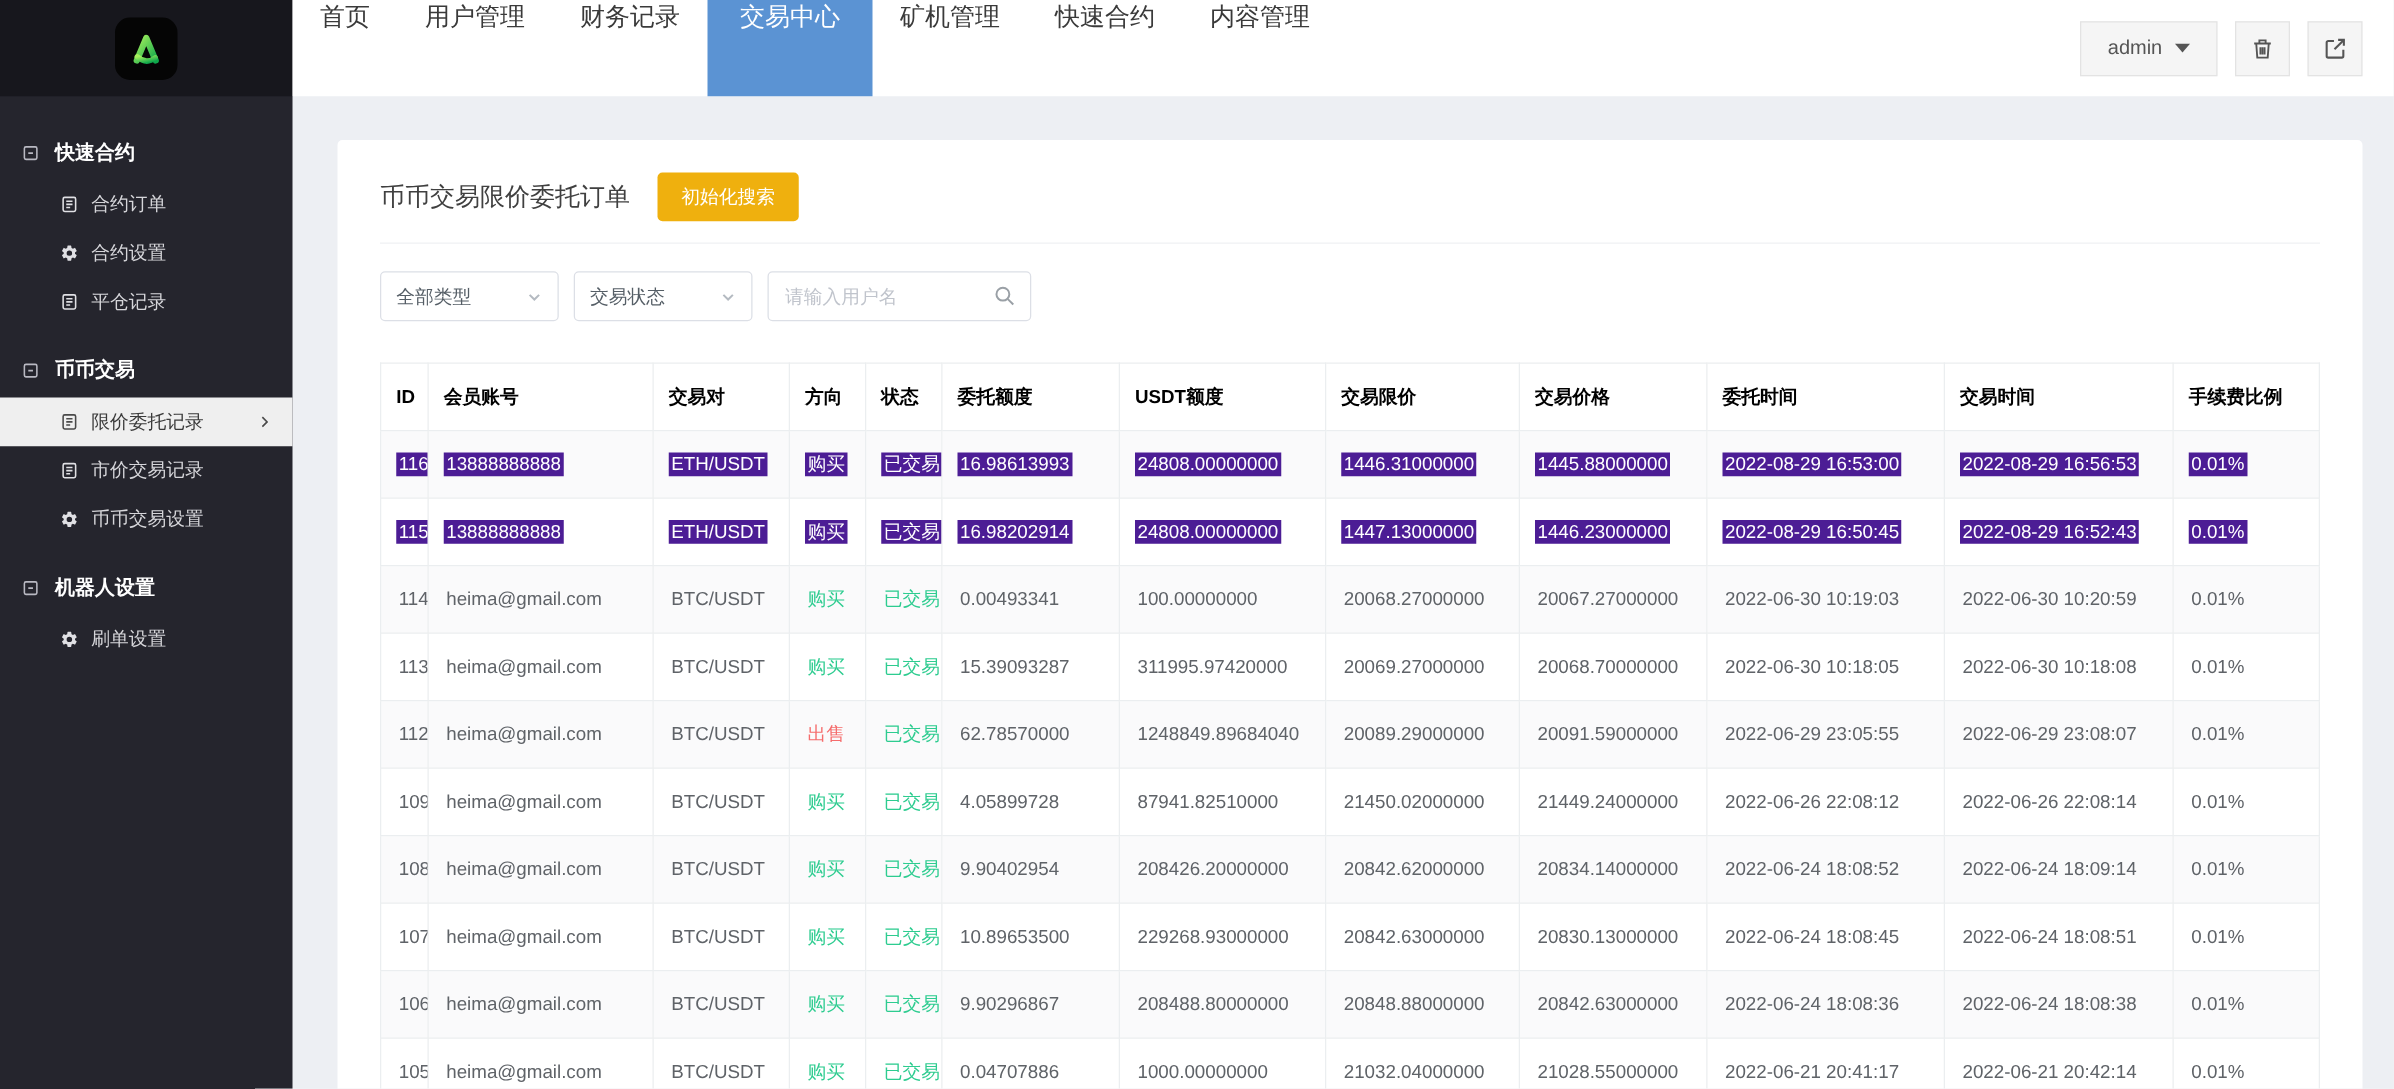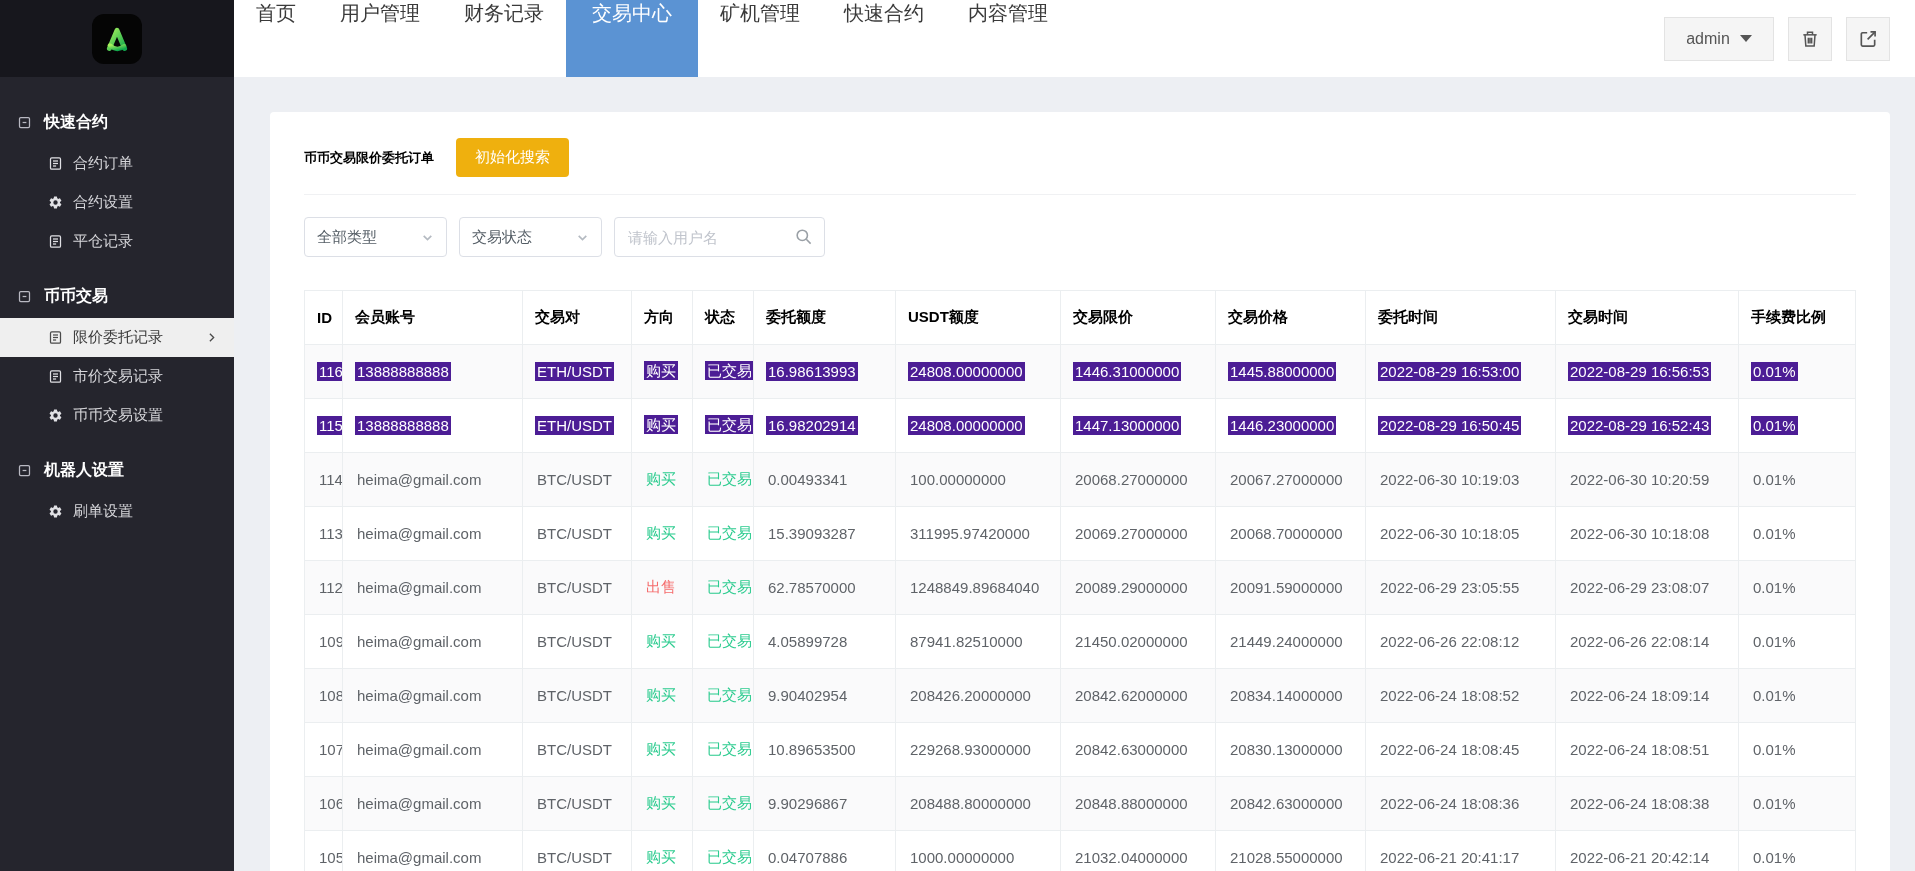--- a/index.html
+++ b/index.html
@@ -34,21 +34,21 @@
     justify-content:center; cursor:pointer; color:#555; }
   .admin-btn { width:110px; gap:10px; font-size:16px; color:#555; }
   .caret-down { width:0; height:0; border-left:6px solid transparent; border-right:6px solid transparent; border-top:7px solid #555; }
   .icon-btn { width:44px; }
   .icon-btn svg { width:20px; height:20px; }
 
   .content { flex:1; padding:35px 25px 0 36px; overflow:hidden; }
   .card { background:#ffffff; border-radius:4px; padding:26px 34px; min-height:760px; }
 
   .card-head { display:flex; align-items:center; gap:22px; }
-  .card-title { font-size:13px; font-weight:bold; color:#000000; }
+  .card-title { font-size:20px; font-weight:normal; color:#404040; }
   .reset-btn { background:#efb00e; color:#ffffff; border:none; border-radius:4px; font-size:15px;
     padding:10px 19px; cursor:pointer; font-family:inherit; }
   .card-divider { border:none; border-top:1px solid #f0f1f3; margin-top:17px; }
 
   .filters { display:flex; align-items:center; gap:12px; margin-top:22px; }
   .select { width:143px; height:40px; background:#fff; border:1px solid #dcdfe6; border-radius:4px;
     display:flex; align-items:center; justify-content:space-between; padding:0 12px; font-size:15px; color:#555e66; cursor:pointer; }
   .select svg { width:13px; height:13px; color:#b4bac1; }
   .search-wrap { position:relative; }
   .search-input { width:211px; height:40px; border:1px solid #dcdfe6; border-radius:4px; padding:0 38px 0 13px;

